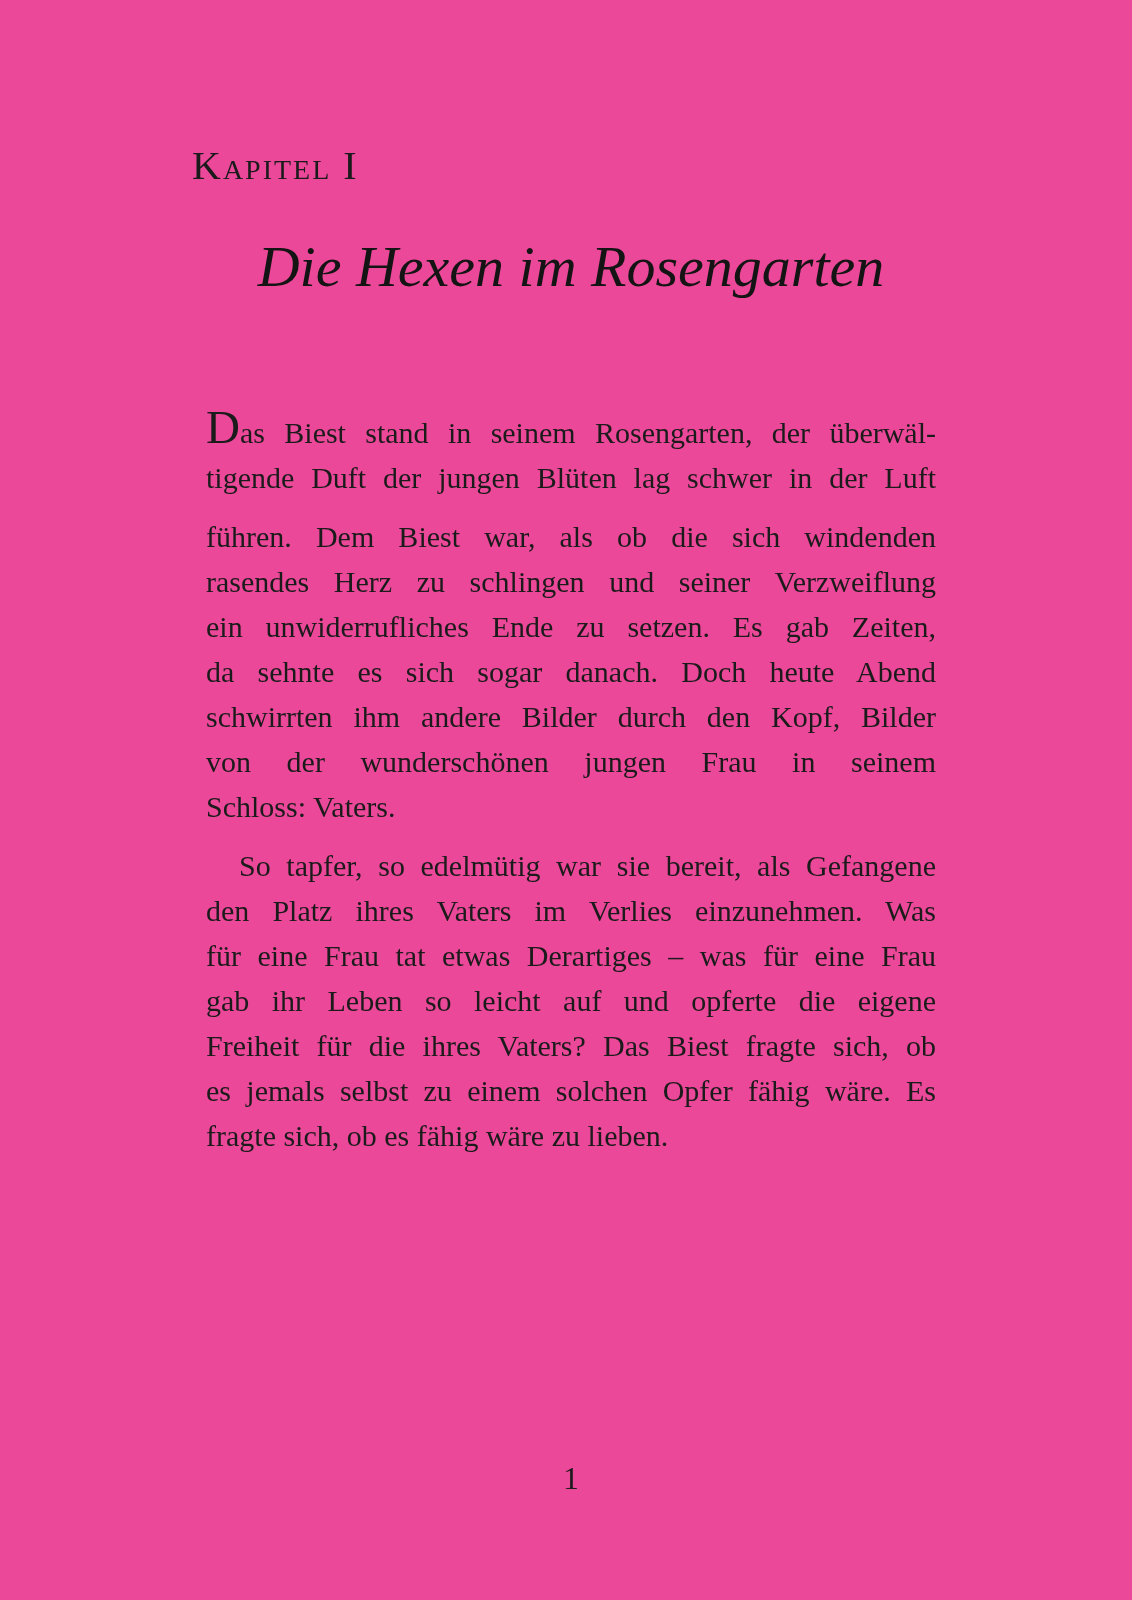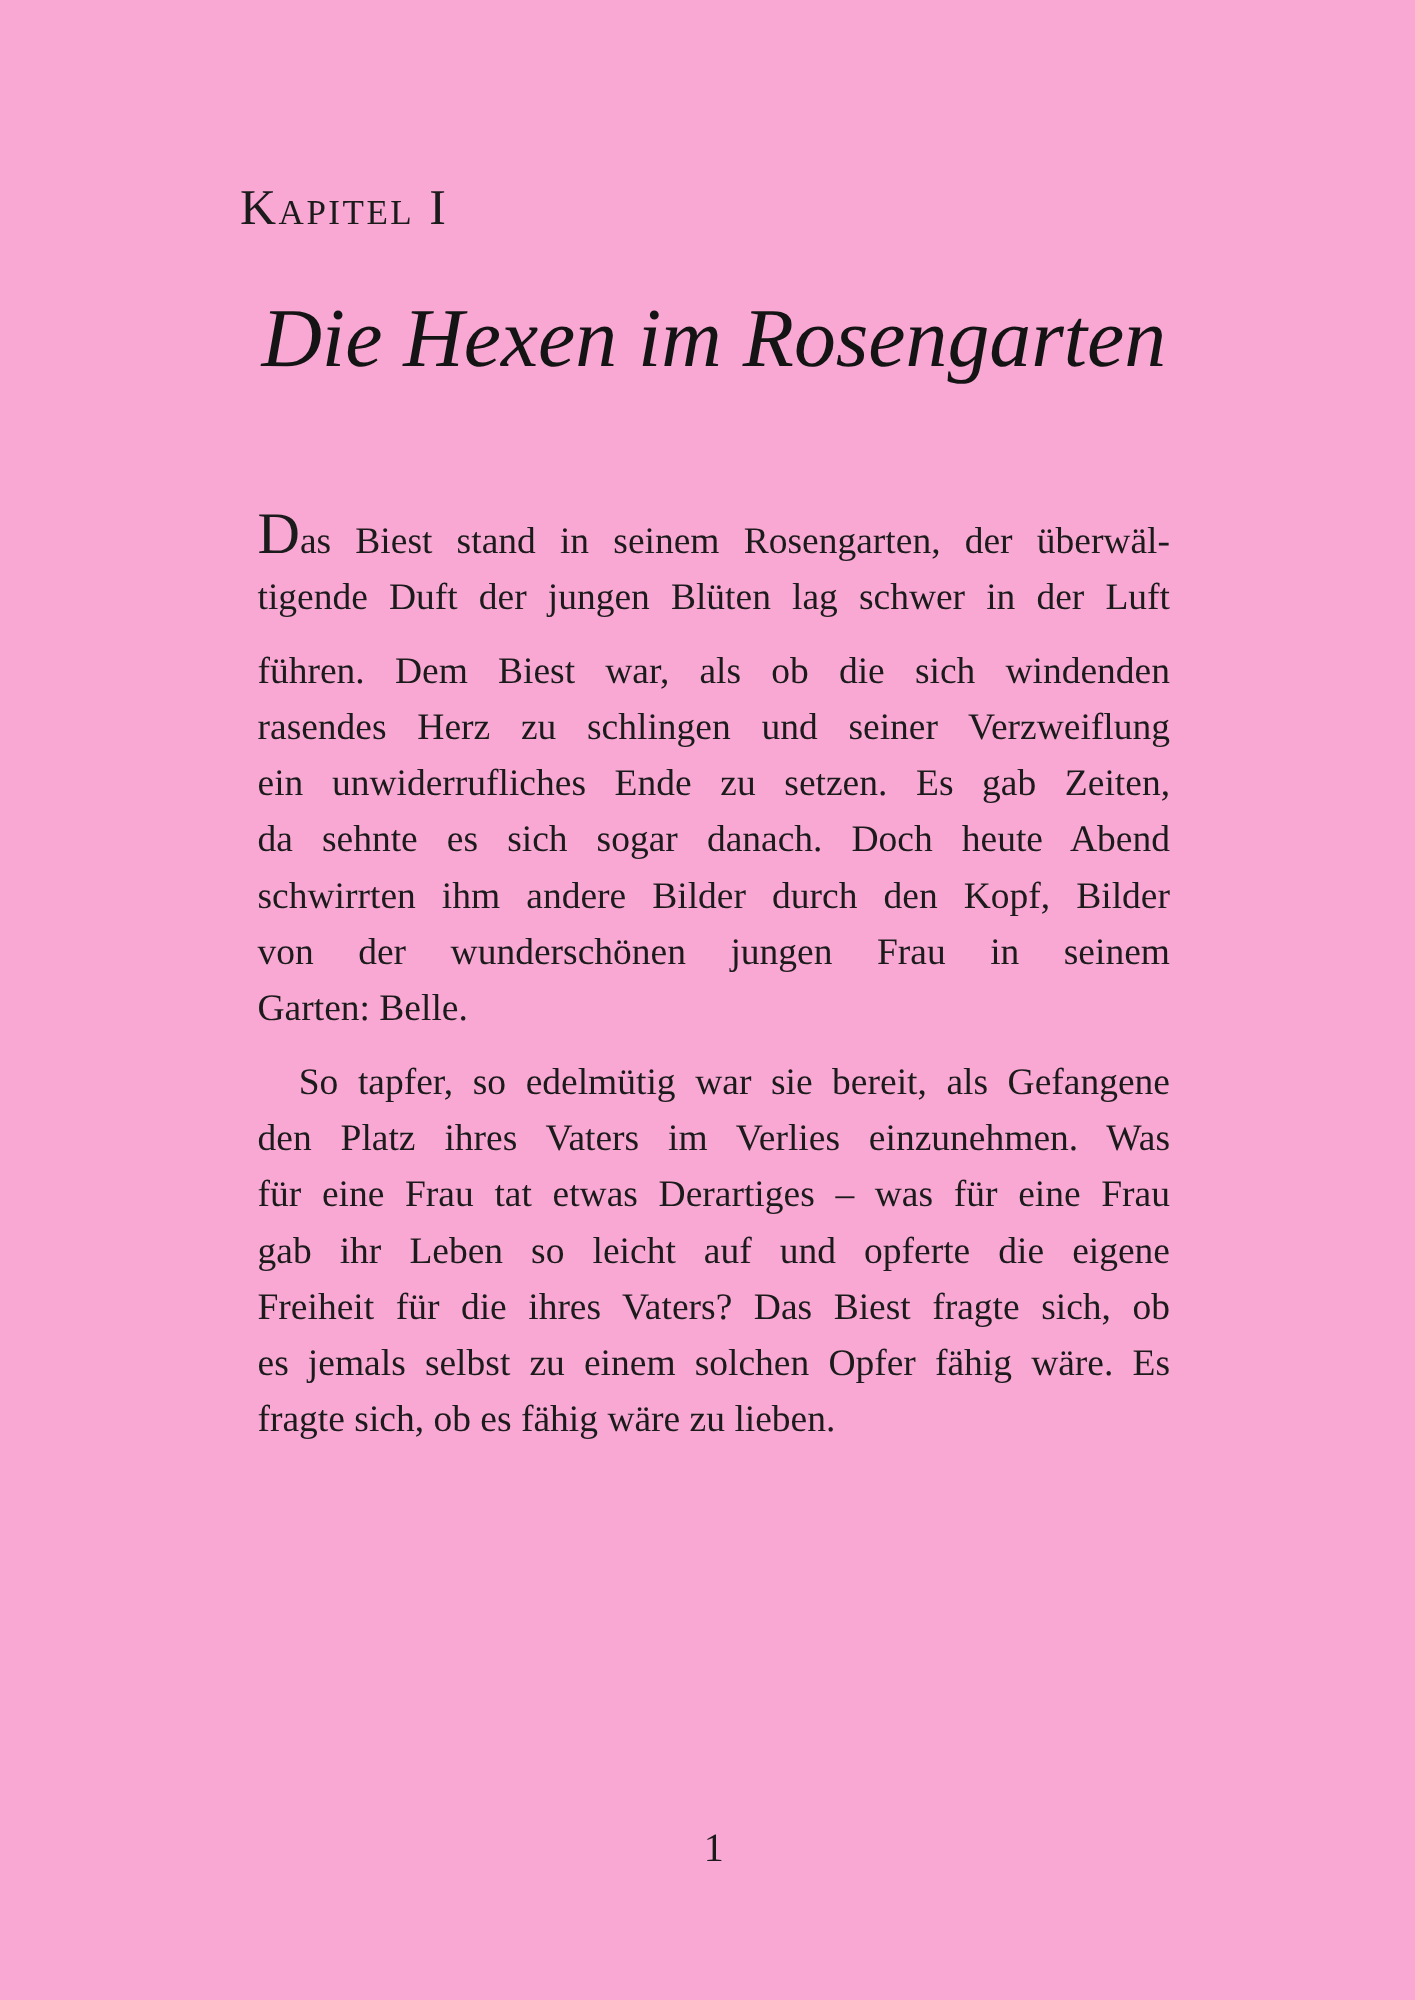--- a/index.html
+++ b/index.html
@@ -5,21 +5,21 @@
   html, body { margin: 0; padding: 0; }
   body {
     background: #e8e8e8;
     font-family: "Liberation Serif", serif;
   }
   .page {
     position: relative;
     width: 1132px;
     height: 1600px;
     margin: 0 auto;
-    background: #f9a8d4;
+    background: #ec4899;
     color: #1b1b1b;
     overflow: hidden;
   }
   .content {
     position: absolute;
     left: 192px;
     top: 0;
     width: 758px;
     height: 100%;
   }
@@ -35,21 +35,21 @@
   }
   .chapter-title {
     position: absolute;
     top: 238px;
     left: 0;
     width: 100%;
     margin: 0;
     text-align: center;
     font-style: italic;
     font-weight: normal;
-    font-size: 67px;
+    font-size: 58px;
     line-height: 1;
     color: #141414;
   }
   .body-text {
     position: absolute;
     top: 396px;
     left: 0;
     width: 100%;
   }
   .para { margin: 14px; padding: 0; }
@@ -98,21 +98,21 @@
           <div class="line"><span class="drop-cap">D</span>as Biest stand in seinem Rosengarten, der überwäl-</div>
           <div class="line">tigende Duft der jungen Blüten lag schwer in der Luft</div>
         </div>
         <div class="para">
           <div class="line">führen. Dem Biest war, als ob die sich windenden</div>
           <div class="line">rasendes Herz zu schlingen und seiner Verzweiflung</div>
           <div class="line">ein unwiderrufliches Ende zu setzen. Es gab Zeiten,</div>
           <div class="line">da sehnte es sich sogar danach. Doch heute Abend</div>
           <div class="line">schwirrten ihm andere Bilder durch den Kopf, Bilder</div>
           <div class="line">von der wunderschönen jungen Frau in seinem</div>
-          <div class="line para-end">Garten: Belle.</div>
+          <div class="line para-end">Schloss: Vaters.</div>
         </div>
         <div class="para">
           <div class="line indent">So tapfer, so edelmütig war sie bereit, als Gefangene</div>
           <div class="line">den Platz ihres Vaters im Verlies einzunehmen. Was</div>
           <div class="line">für eine Frau tat etwas Derartiges – was für eine Frau</div>
           <div class="line">gab ihr Leben so leicht auf und opferte die eigene</div>
           <div class="line">Freiheit für die ihres Vaters? Das Biest fragte sich, ob</div>
           <div class="line">es jemals selbst zu einem solchen Opfer fähig wäre. Es</div>
           <div class="line para-end">fragte sich, ob es fähig wäre zu lieben.</div>
         </div>

